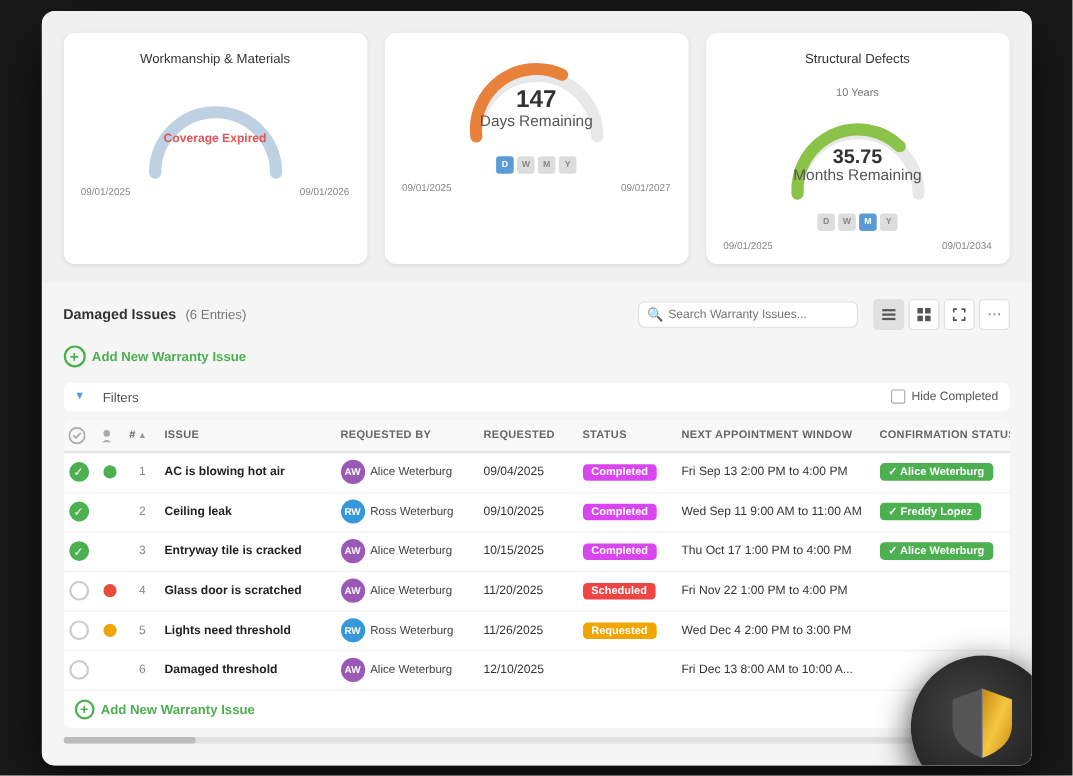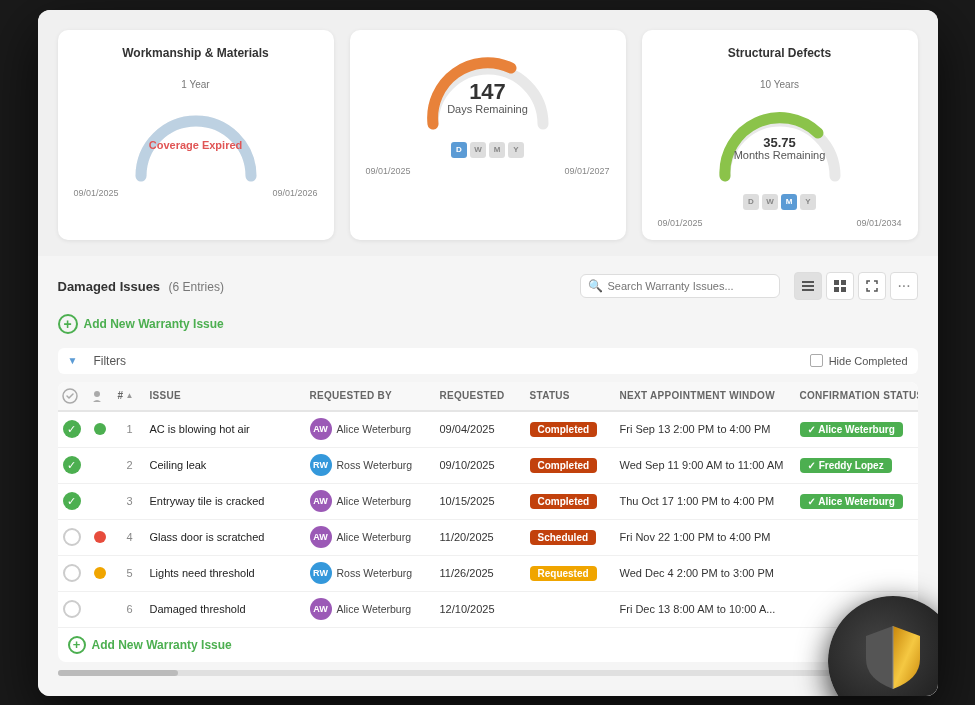--- a/index.html
+++ b/index.html
@@ -33,21 +33,21 @@
       flex: 1;
       background: #fff;
       border-radius: 10px;
       padding: 16px 12px 12px;
       text-align: center;
       box-shadow: 0 1px 4px rgba(0,0,0,0.08);
     }
 
     .gauge-card-title {
       font-size: 12px;
-      font-weight: 700;
+      font-weight: 400;
       color: #333;
       margin-bottom: 19px;
     }
 
     .gauge-card-subtitle {
       font-size: 10px;
       color: #777;
       margin-bottom: 8px;
     }
 
@@ -67,21 +67,21 @@
     }
 
     .gauge-label .big-num {
       font-size: 22px;
       font-weight: 700;
       color: #333;
       line-height: 1;
     }
 
     .gauge-label .sub-text {
-      font-size: 11px;
+      font-size: 14px;
       color: #555;
     }
 
     .gauge-label .expired-text {
       font-size: 11px;
       font-weight: 700;
       color: #e05555;
     }
 
     .gauge-time-buttons {
@@ -351,39 +351,39 @@
 
     .status-badge {
       display: inline-block;
       padding: 2px 8px;
       border-radius: 4px;
       font-size: 10px;
       font-weight: 600;
       color: #fff;
     }
 
-    .status-completed { background: #c2410c; }
-    .status-scheduled { background: #c2410c; }
+    .status-completed { background: #d946ef; }
+    .status-scheduled { background: #ef4444; }
     .status-requested { background: #f0a500; }
 
     .confirmation-badge {
       display: inline-flex;
       align-items: center;
       gap: 3px;
       padding: 2px 8px;
       border-radius: 4px;
       font-size: 10px;
       font-weight: 600;
       color: #fff;
       background: #4caf50;
       text-align: center;
     }
 
     .issue-name {
-      font-weight: 400;
+      font-weight: 700;
       color: #222;
     }
 
     .row-num {
       text-align: center;
       color: #888;
       font-size: 11px;
     }
 
     .add-new-bottom {
@@ -460,21 +460,20 @@
   </style>
 </head>
 <body>
 
 <div class="app-container">
 
   <div class="gauge-row">
 
     <div class="gauge-card">
       <div class="gauge-card-title">Workmanship &amp; Materials</div>
-      <div class="gauge-card-subtitle">1 Year</div>
       <div class="gauge-svg-wrap">
         <svg width="140" height="85" viewBox="0 0 140 85">
 
           <path d="M 15 78 A 55 55 0 0 1 125 78" fill="none" stroke="#e8e8e8" stroke-width="11" stroke-linecap="round"></path>
 
           <path d="M 15 78 A 55 55 0 0 1 125 78" fill="none" stroke="#5b9bd5" stroke-width="11" stroke-linecap="round" opacity="0.3"></path>
         </svg>
         <div class="gauge-label">
           <div class="expired-text">Coverage Expired</div>
         </div>
@@ -512,21 +511,21 @@
     <div class="gauge-card">
       <div class="gauge-card-title">Structural Defects</div>
       <div class="gauge-card-subtitle">10 Years</div>
       <div class="gauge-svg-wrap">
         <svg width="140" height="85" viewBox="0 0 140 85">
           <path d="M 15 78 A 55 55 0 0 1 125 78" fill="none" stroke="#e8e8e8" stroke-width="11" stroke-linecap="round"></path>
 
           <path d="M 15 78 A 55 55 0 0 1 108 35" fill="none" stroke="#8bc34a" stroke-width="11" stroke-linecap="round"></path>
         </svg>
         <div class="gauge-label">
-          <div class="big-num" style="font-size:13px">35.75</div>
+          <div class="big-num" style="font-size:18px">35.75</div>
           <div class="sub-text">Months Remaining</div>
         </div>
       </div>
       <div class="gauge-time-buttons">
         <div class="gauge-time-btn inactive">D</div>
         <div class="gauge-time-btn inactive">W</div>
         <div class="gauge-time-btn active">M</div>
         <div class="gauge-time-btn inactive">Y</div>
       </div>
       <div class="gauge-dates">

